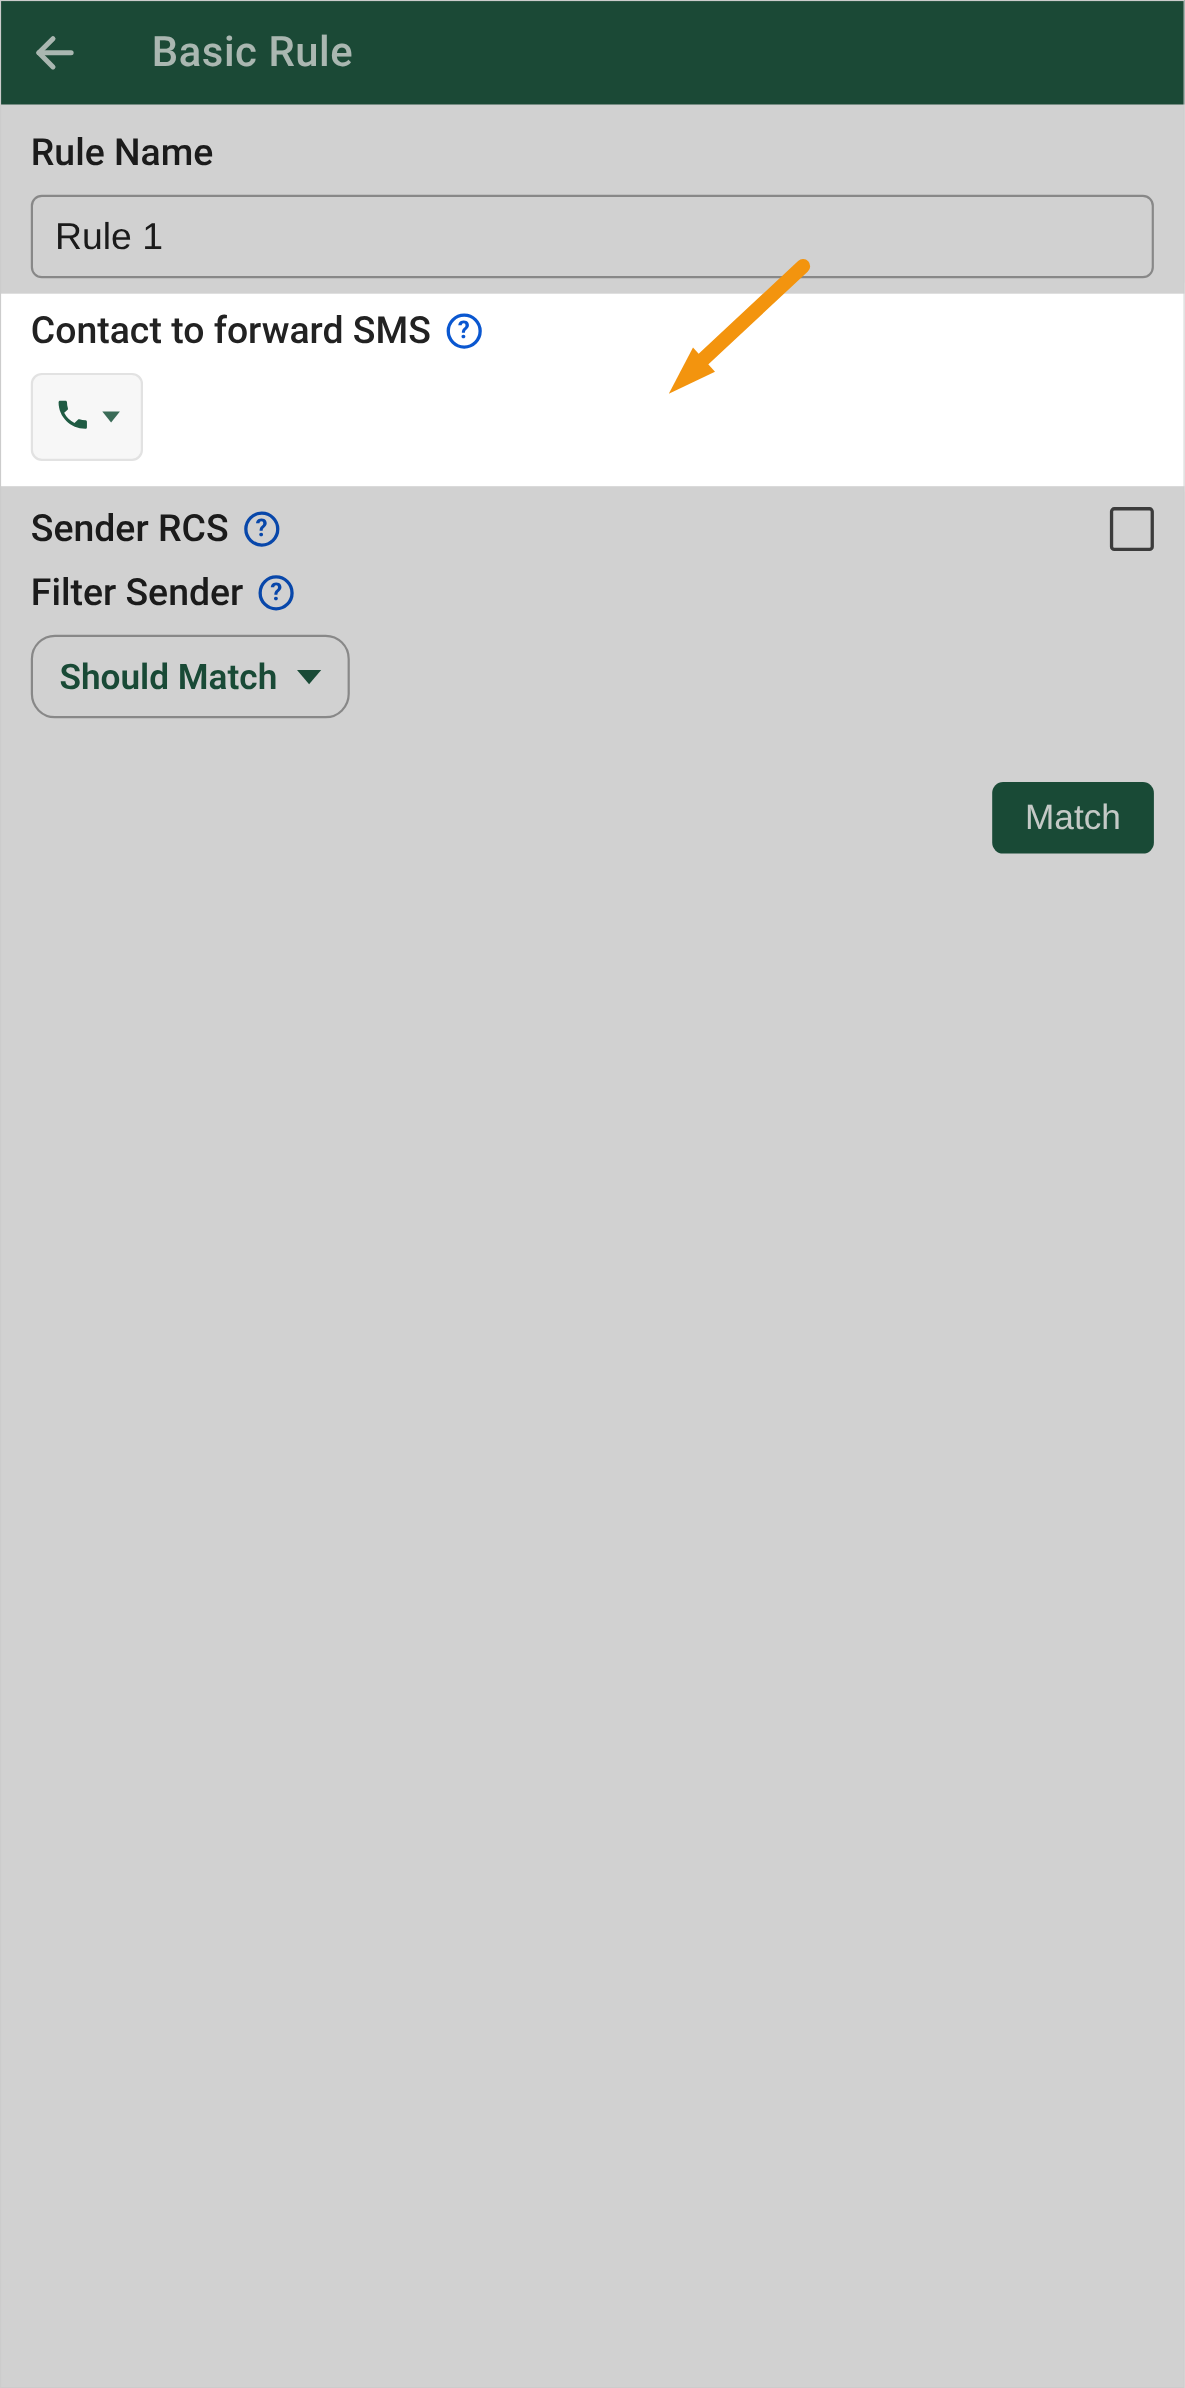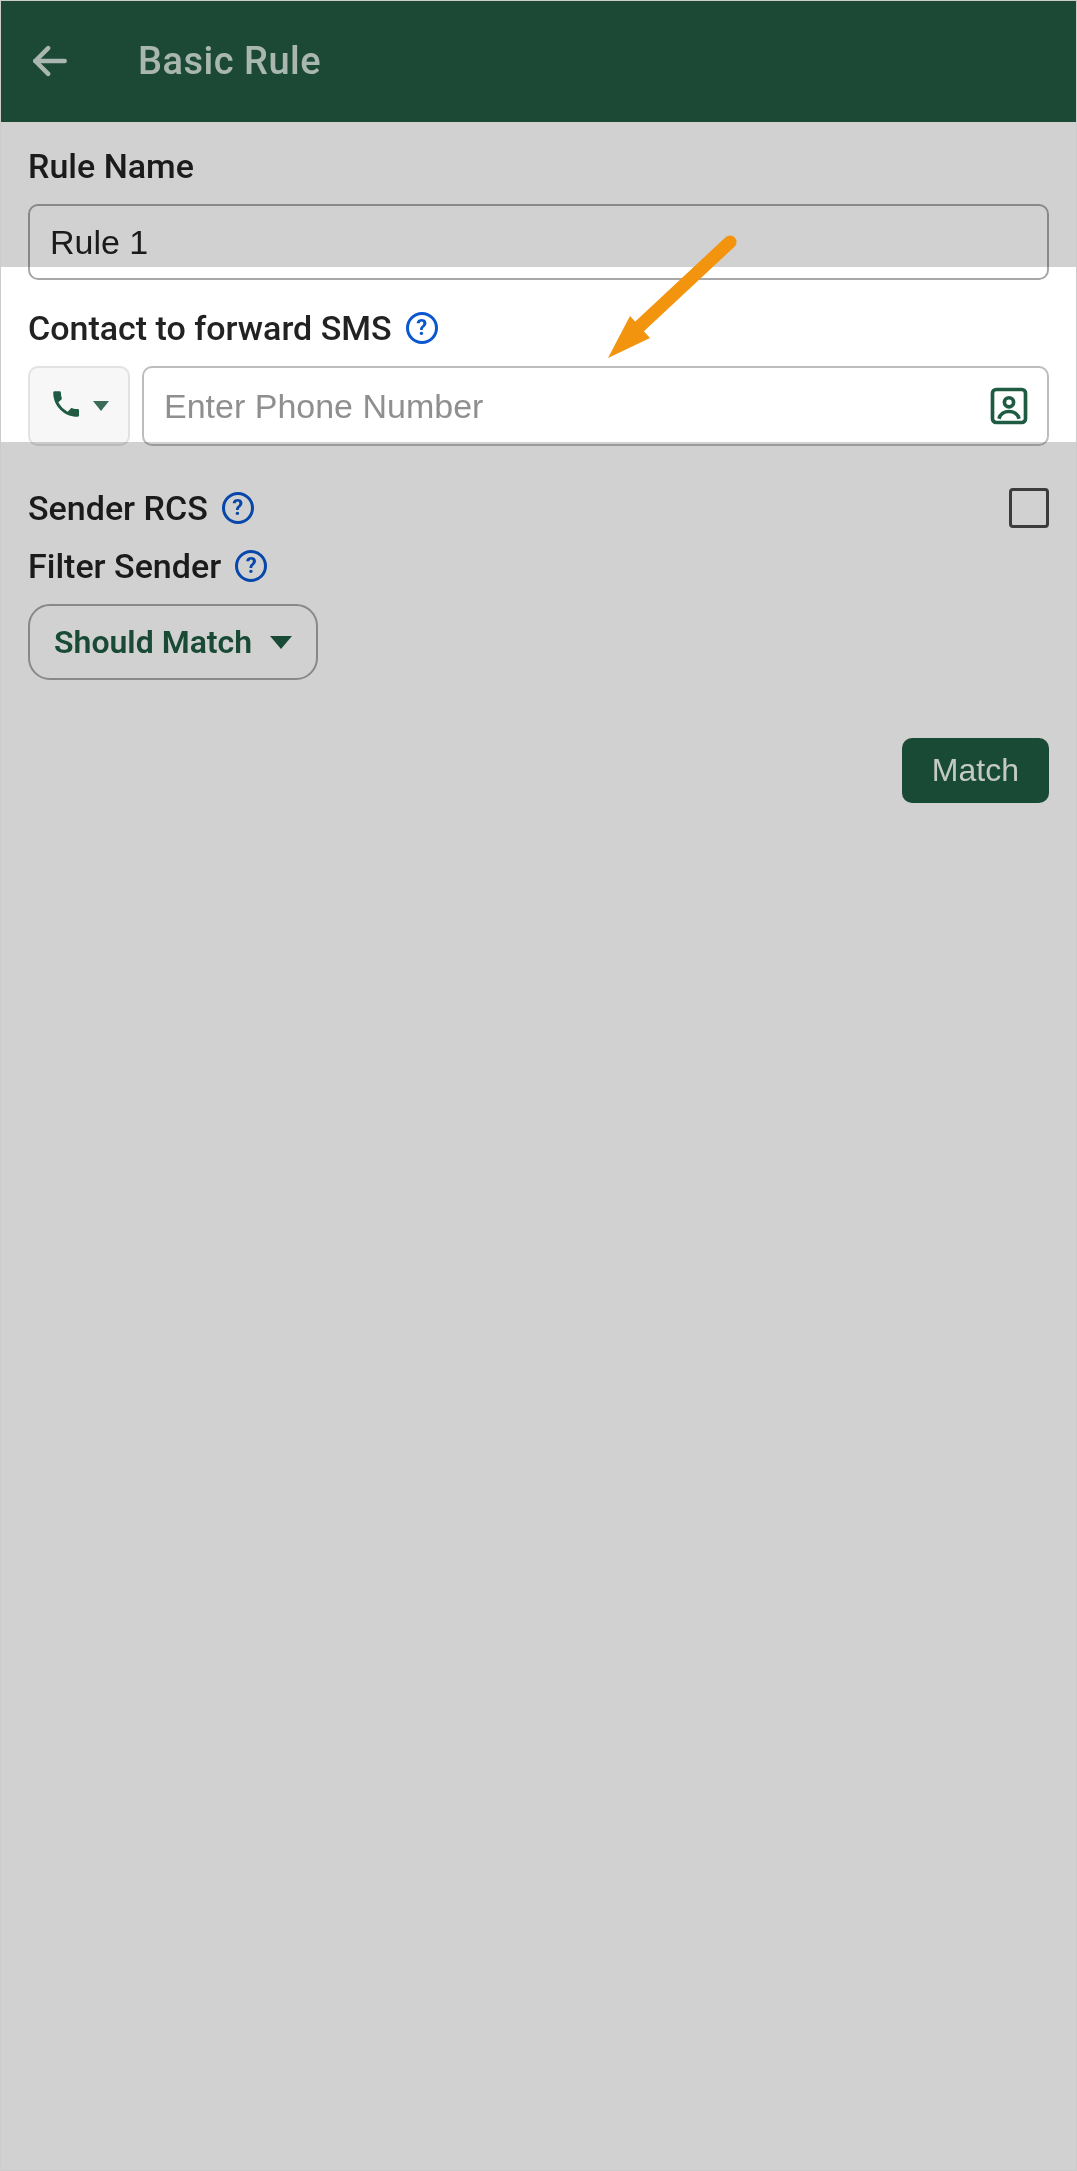--- a/index.html
+++ b/index.html
@@ -6,21 +6,21 @@
   html, body { width: 1077px; height: 2171px; }
   body {
     font-family: -apple-system, 'Segoe UI', Roboto, Arial, sans-serif;
     background: #ffffff;
     position: relative;
     overflow: hidden;
   }
 
   .header {
     background: #225943;
-    height: 122px;
+    height: 95px;
     display: flex;
     align-items: center;
     padding: 0 28px;
   }
   .back-arrow { color: #d0e0d8; margin-right: 66px; display:flex; }
   .header-title { color: #d0e0d8; font-size: 38px; font-weight: 500; letter-spacing: 0.5px; }
 
   .section { padding: 24px 28px 4px 28px; }
   .white-section { background: #ffffff; }
 
@@ -147,30 +147,20 @@
   </div>
   <div class="phone-row">
     <div class="type-select">
       <span>
         <svg width="34" height="34" viewBox="0 0 24 24" fill="#1f5b43">
             <path d="M6.6 10.8c1.4 2.8 3.8 5.2 6.6 6.6l2.2-2.2c.3-.3.7-.4 1-.2 1.2.4 2.5.6 3.8.6.6 0 1 .4 1 1V20c0 .6-.4 1-1 1C10.6 21 3 13.4 3 4c0-.6.4-1 1-1h3.4c.6 0 1 .4 1 1 0 1.3.2 2.6.6 3.8.1.4 0 .8-.2 1l-2.2 2z"></path>
           </svg>
       </span>
       <span class="caret-down-sm"></span>
     </div>
-    <div class="phone-input-wrap">
-      <input class="phone-input" type="text" placeholder="Enter Phone Number" style="">
-      <span class="contact-pick">
-        <svg width="44" height="44" viewBox="0 0 24 24" fill="none" stroke="#1f5b43" stroke-width="2">
-            <rect x="3" y="3" width="18" height="18" rx="2"></rect>
-            <circle cx="12" cy="10" r="2.5"></circle>
-            <path d="M6.5 19c.7-2.6 3-4 5.5-4s4.8 1.4 5.5 4"></path>
-          </svg>
-      </span>
-    </div>
   </div>
 </div>
 
 <div class="section" style="padding-top:14px;">
   <div class="label-row">
     <div class="label" style="margin-bottom:0;">
       <span>Sender RCS</span>
       <span class="help-icon">?</span>
     </div>
     <div class="checkbox"></div>

